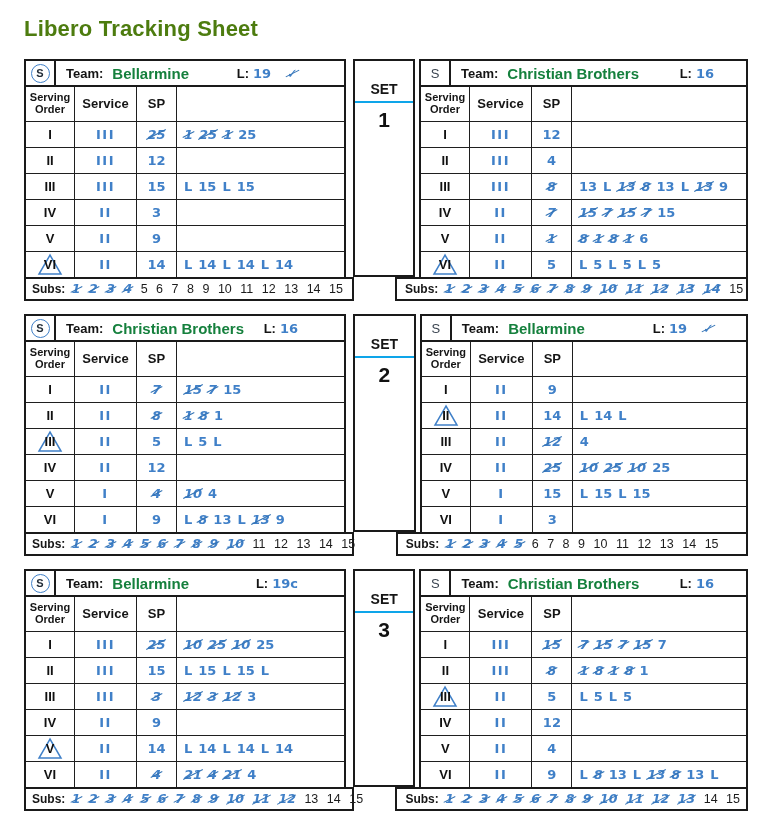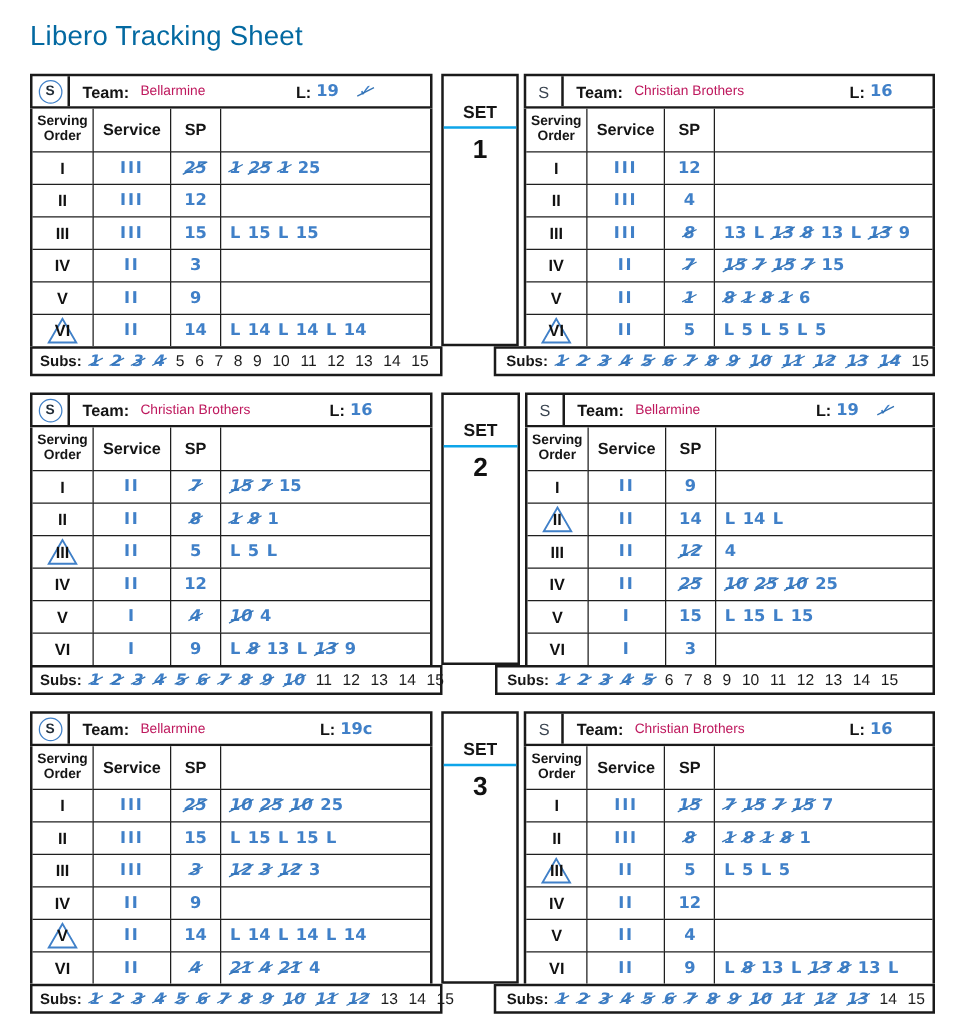--- a/index.html
+++ b/index.html
@@ -5,40 +5,40 @@
   * { box-sizing: border-box; margin: 0; padding: 0; }
   html,body { background:#fff; }
   body {
     width: 768px; height: 816px;
     font-family: "Liberation Sans", sans-serif;
     color:#151515;
     padding: 14px 20px 0 24px;
     overflow: hidden;
   }
   h1.title {
-    font-size: 22px; font-weight: 400; letter-spacing: .2px;
-    margin: 2px 0 17px 0; color:#0369a1;
+    font-size: 22px; font-weight: 700; letter-spacing: .2px;
+    margin: 2px 0 17px 0; color:#4d7c0f;
   }
   .set-block { display:flex; align-items:flex-start; margin-bottom: 13px; }
   .tteam { display:flex; flex-direction:column; position:relative; }
   .tteam.left  { width: 322px; }
   .tteam.right { width: 329px; margin-left: 2px; }
 
   
   .thead { display:flex; height: 28px; border: 2px solid #1a1a1a; align-items: stretch; background:#fff; }
   .scell { width: 30px; border-right: 2px solid #1a1a1a; display:flex; align-items:center; justify-content:center; }
   .scircle {
     width: 19px; height: 19px; border: 1.6px solid #4080c8; border-radius: 50%;
     display:flex; align-items:center; justify-content:center;
     font-size: 11px; font-weight: 700; color:#1f2a35;
   }
   .splain { font-size: 13px; color:#3a4450; font-weight: 500; }
   .tinfo { flex:1; display:flex; align-items:center; padding: 12px 10px; }
   .lbl { font-weight: 700; font-size: 13px; color:#141414; }
-  .tname { color:#be185d; font-weight:400; font-size:11px; margin-left: 9px; white-space:nowrap; }
+  .tname { color:#15803d; font-weight:700; font-size:15px; margin-left: 9px; white-space:nowrap; }
   .lwrap { margin-left:auto; margin-right: 36px; display:flex; align-items:center; gap:4px; }
   .tteam.right .lwrap { margin-right: 22px; }
   .lval { display:flex; gap:16px; }
 
   
   .grid {
     display:grid;
     grid-template-columns: 48px 62px 40px 1fr;
     grid-template-rows: 34px repeat(6, 26px);
     border: 2px solid #1a1a1a; border-top: 0; border-bottom: 0;

